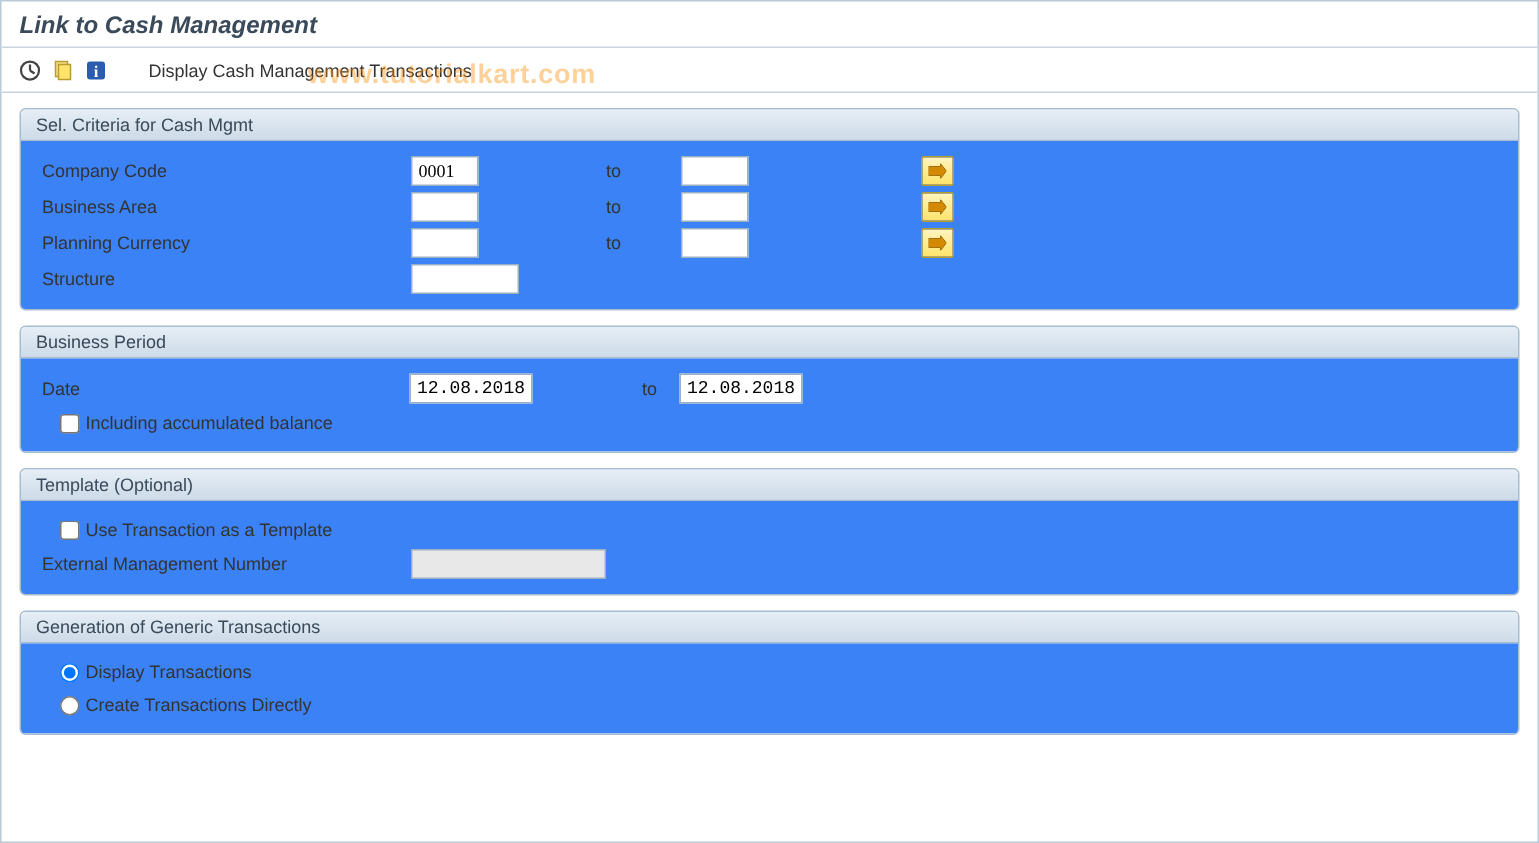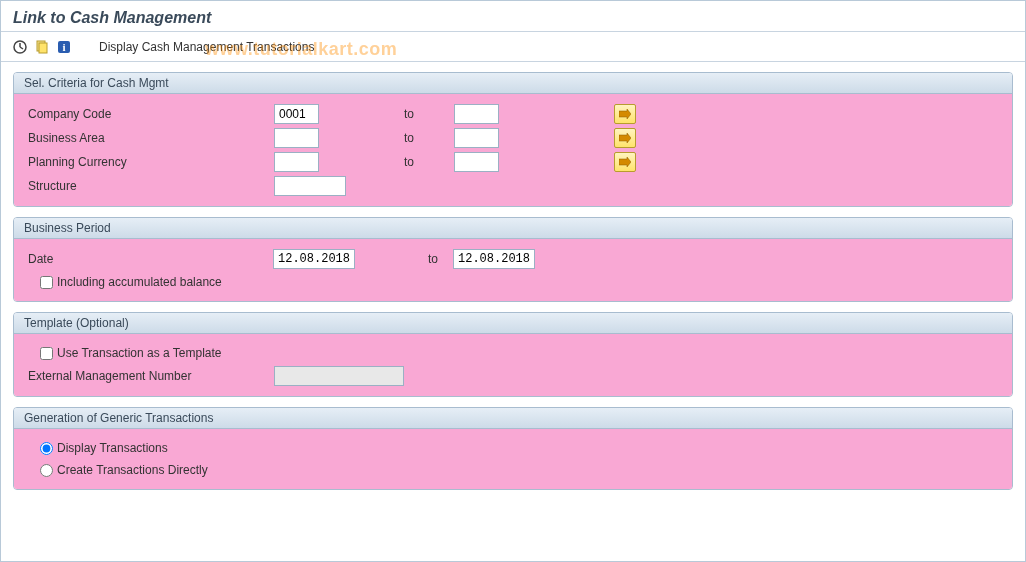--- a/index.html
+++ b/index.html
@@ -65,21 +65,21 @@
       overflow: hidden;
     }
     .panel-title {
       background: linear-gradient(#e6eef6, #cddbe8);
       border-bottom: 1px solid #a8bccf;
       padding: 3px 10px;
       font-size: 12px;
       color: #3a4a5a;
     }
     .panel-body {
-      background: #f9a8d4;
+      background: #3b82f6;
       padding: 8px 0 8px 0;
     }
     .row {
       display: grid;
       grid-template-columns: 260px 80px 100px 40px 120px 60px;
       align-items: center;
       height: 24px;
     }
     .row-label {
       padding-left: 14px;
@@ -87,21 +87,21 @@
     }
     .row-to {
       text-align: left;
       color: #333;
     }
     input[type="text"] {
       height: 20px;
       border: 1px solid #9bb0c4;
       background: #fff;
       padding: 1px 4px;
-      font-family: Liberation Sans, sans-serif;
+      font-family: Liberation Serif, serif;
       font-size: 12px;
     }
     input[type="text"].tiny { width: 45px; }
     input[type="text"].small { width: 72px; }
     input[type="text"].med { width: 130px; }
     input[type="text"]:disabled { background: #e8e8e8; }
     .sel-btn {
       width: 22px;
       height: 20px;
       background: linear-gradient(#fff4bf,#ffe36b);

